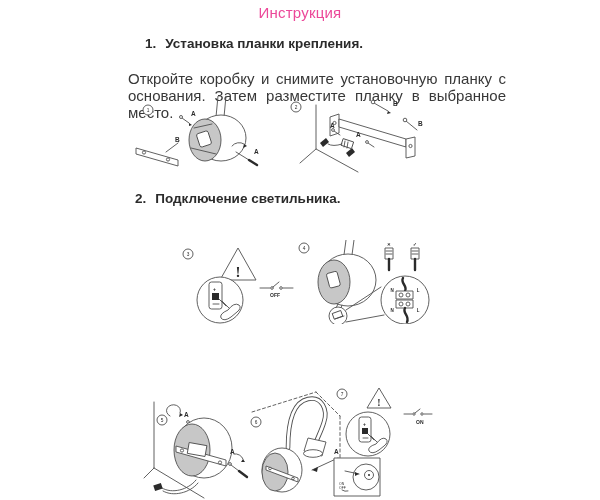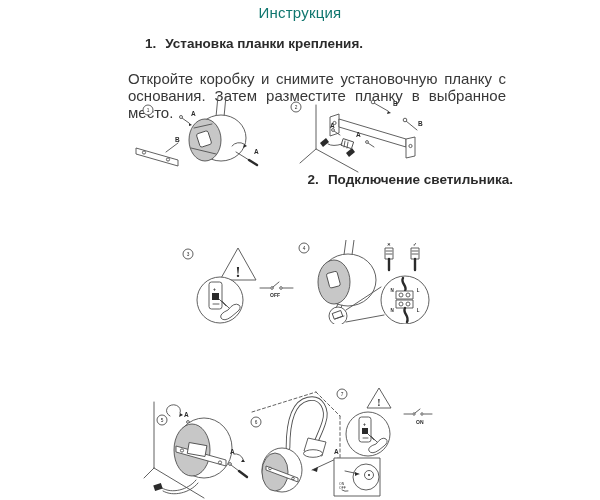--- a/index.html
+++ b/index.html
@@ -2,28 +2,28 @@
 <html><head>
 <meta charset="utf-8">
 <style>
   html,body{margin:0;padding:0;background:#ffffff;}
   .page{
     position:relative;width:600px;height:500px;background:#ffffff;
     font-family:"Liberation Sans",sans-serif;color:#333333;overflow:hidden;
   }
   .title{
     position:absolute;top:4px;left:110px;width:380px;text-align:center;
-    font-size:15px;letter-spacing:0.2px;color:#0f766e;
+    font-size:15px;letter-spacing:0.2px;color:#ec4899;
   }
   .heading{
     position:absolute;left:112px;width:378px;font-size:13.5px;font-weight:bold;color:#2b2b2b;
   }
   .heading .num{margin-right:9px;}
   .h1pos{top:36px;padding-left:33px;}
-  .h2pos{top:172px;padding-left:23px;text-align:right;}
+  .h2pos{top:191px;padding-left:23px;}
   .h3pos{top:320px;padding-left:23px;}
   .body{
     position:absolute;left:112px;width:378px;margin:16px;
     font-size:15px;line-height:17px;text-align:justify;color:#383838;
   }
   .p1pos{top:54px;}
   .p2pos{top:193px;text-indent:16px;}
   .p3pos{top:337px;text-indent:16px;}
   .fig{position:absolute;}
   .ln{fill:none;stroke:#4f4f4f;stroke-width:0.9;stroke-linecap:round;stroke-linejoin:round;}

